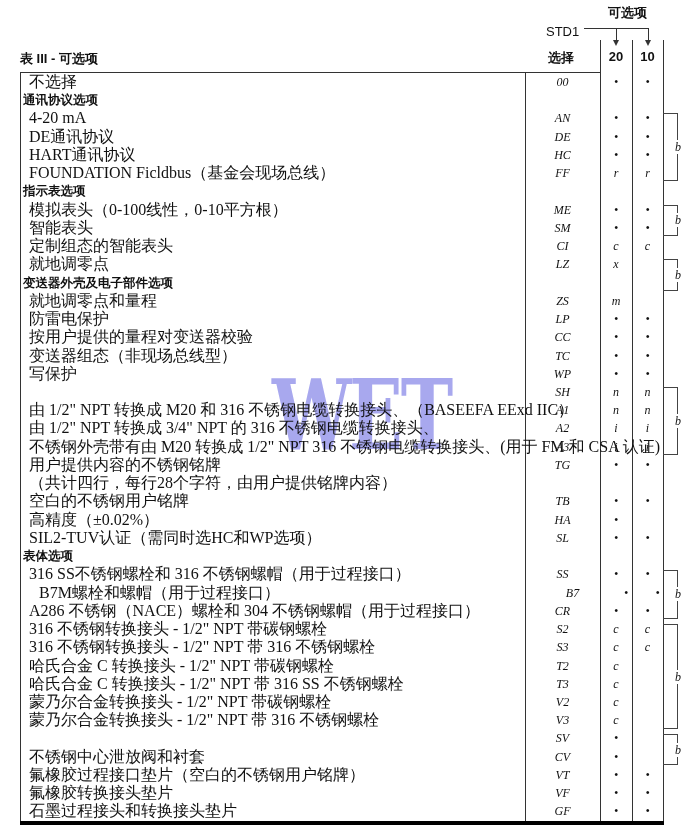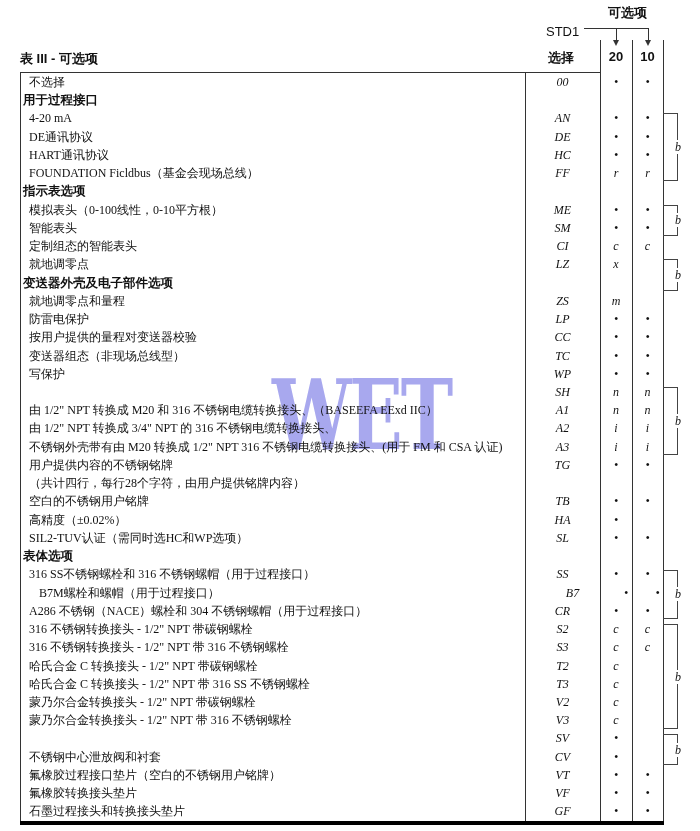--- a/index.html
+++ b/index.html
@@ -16,21 +16,21 @@
   #std1{font-weight:normal;font-size:13px;}
   
   .vline,.hline{position:absolute;background:#333;z-index:1;}
   
   .arrowhead{position:absolute;width:0;height:0;border-left:3px solid transparent;
              border-right:3px solid transparent;border-top:6px solid #333;z-index:2;}
   
   #rows{position:absolute;left:0;top:73px;width:700px;z-index:2;}
   .row{position:relative;width:700px;}
   .cell-text{position:absolute;left:29px;top:0;bottom:0;white-space:nowrap;
-             font-size:12px;}
+             font-size:16px;}
   .row.section .cell-text{left:23px;font-family:"Liberation Sans","DejaVu Sans",sans-serif;
              font-weight:bold;font-size:12.5px;}
   .row.cont .cell-text{left:29px;}
   .cell-code{position:absolute;left:525px;top:0;bottom:0;width:75px;text-align:center;
              font-style:italic;font-size:12px;font-family:"Liberation Serif",serif;}
   .cell-m20{position:absolute;left:600px;top:0;bottom:0;width:32px;text-align:center;
              font-style:italic;font-size:12px;font-family:"Liberation Serif",serif;}
   .cell-m10{position:absolute;left:632px;top:0;bottom:0;width:31px;text-align:center;
              font-style:italic;font-size:12px;font-family:"Liberation Serif",serif;}
   
@@ -69,21 +69,21 @@
   <div id="rows">
 
       <div class="row item" style="height: 18.2439px;">
         <div class="cell-text" style="line-height: 18.2439px;">不选择</div>
         <div class="cell-code" style="line-height: 18.2439px;">00</div>
         <div class="cell-m20" style="line-height: 18.2439px;">•</div>
         <div class="cell-m10" style="line-height: 18.2439px;">•</div>
       </div>
 
       <div class="row section" style="height: 18.2439px;">
-        <div class="cell-text" style="line-height: 18.2439px;">用于过程接口</div>
+        <div class="cell-text" style="line-height: 18.2439px;">通讯协议选项</div>
         <div class="cell-code" style="line-height: 18.2439px;"></div>
         <div class="cell-m20" style="line-height: 18.2439px;"></div>
         <div class="cell-m10" style="line-height: 18.2439px;"></div>
       </div>
 
       <div class="row item" style="height: 18.2439px;">
         <div class="cell-text" style="line-height: 18.2439px;">4-20 mA</div>
         <div class="cell-code" style="line-height: 18.2439px;">AN</div>
         <div class="cell-m20" style="line-height: 18.2439px;">•</div>
         <div class="cell-m10" style="line-height: 18.2439px;">•</div>

